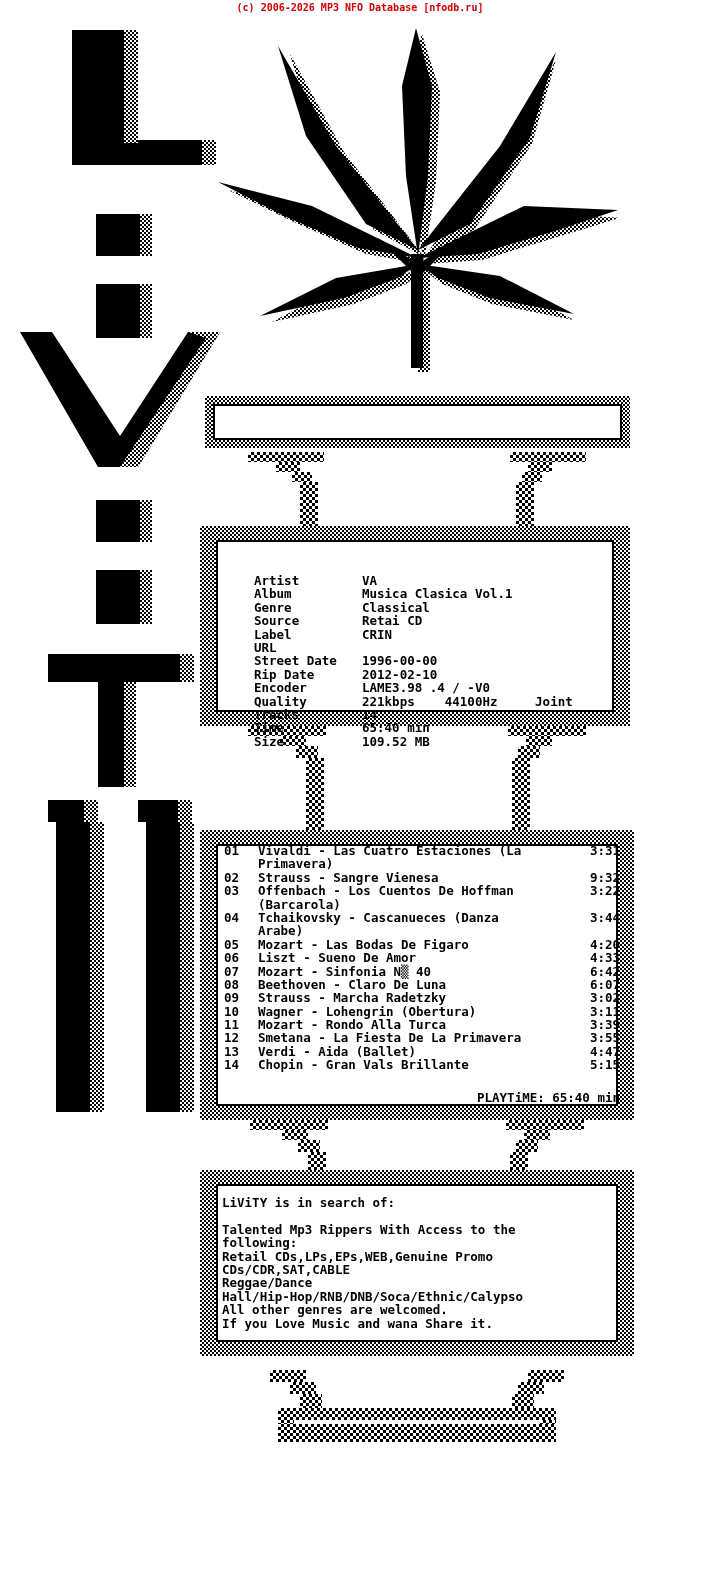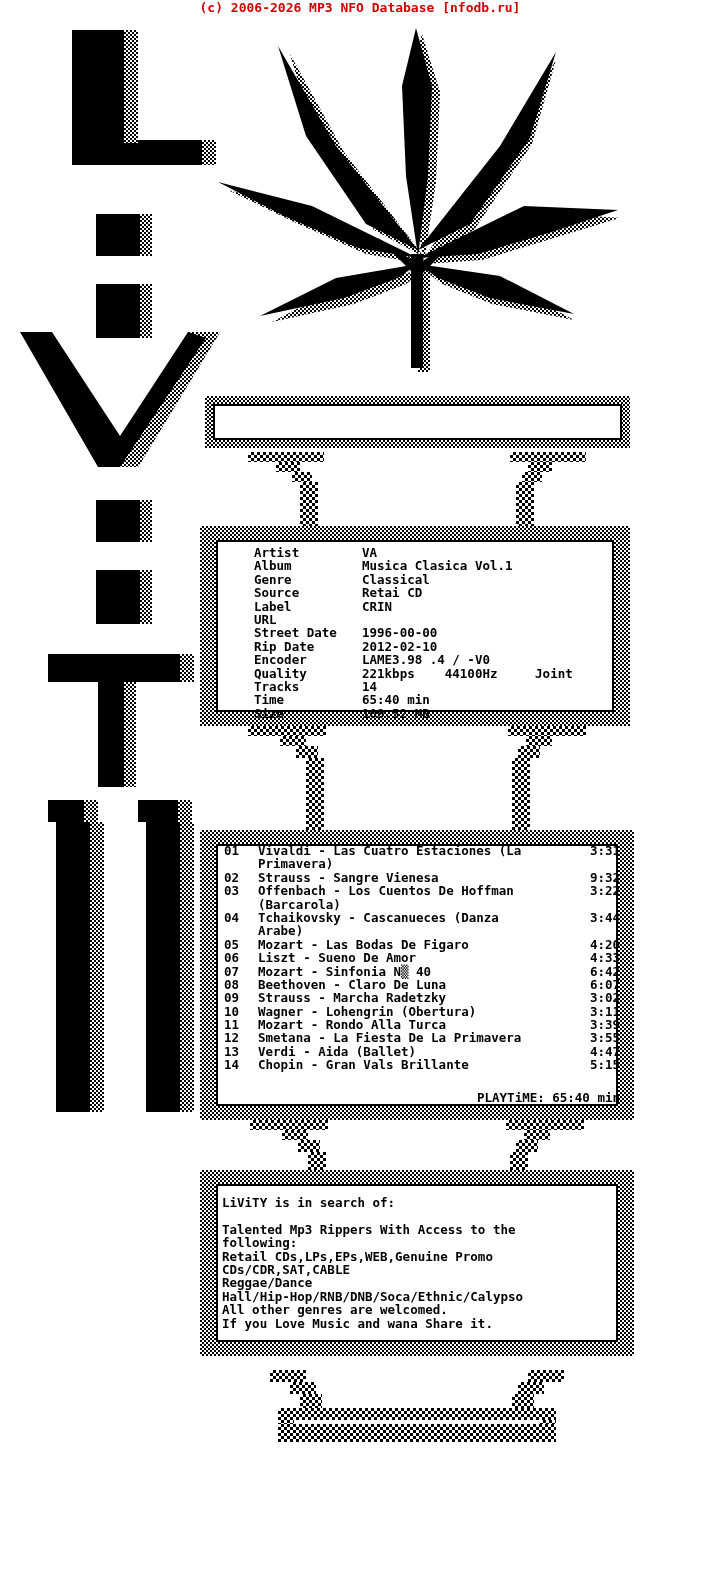--- a/index.html
+++ b/index.html
@@ -36,21 +36,21 @@
   }
 
   
   .credit {
     position: absolute;
     top: 0px;
     left: 0;
     width: 720px;
     text-align: center;
     color: #d00000;
-    font-size: 13px;
+    font-size: 10px;
     line-height: 16px;
     letter-spacing: 0px;
     white-space: pre;
     font-weight: bold;
   }
 
   
   .logo {
     position: absolute;
     left: 0px;
@@ -96,21 +96,21 @@
   #title-box { left: 205px; top: 396px; width: 425px; height: 52px; }
   #title-box .inner { left: 8px; top: 8px; right: 8px; bottom: 8px; border-width: 2px; }
   #title-box .boxtext {
     left: 0; right: 0; top: 17px; text-align: center;
     font-size: 13px; letter-spacing: 0.5px;
   }
 
   
   #info-box { left: 200px; top: 526px; width: 430px; height: 200px; }
   #info-box .inner { left: 16px; top: 14px; right: 16px; bottom: 14px; }
-  #info-box .boxtext { left: 54px; top: 20px; }
+  #info-box .boxtext { left: 54px; top: 48px; }
   .inforow { display: block; height: 13.4px; }
   .infolabel { display: inline-block; width: 108px; }
 
   
   #tracks-box { left: 200px; top: 830px; width: 434px; height: 290px; }
   #tracks-box .inner { left: 16px; top: 14px; right: 16px; bottom: 14px; }
   #tracks-box .boxtext { left: 24px; top: 14px; right: 12px; }
   .trackline { display: block; position: relative; height: 13.4px; }
   .tnum { display: inline-block; width: 34px; }
   .ttitle { display: inline-block; }

